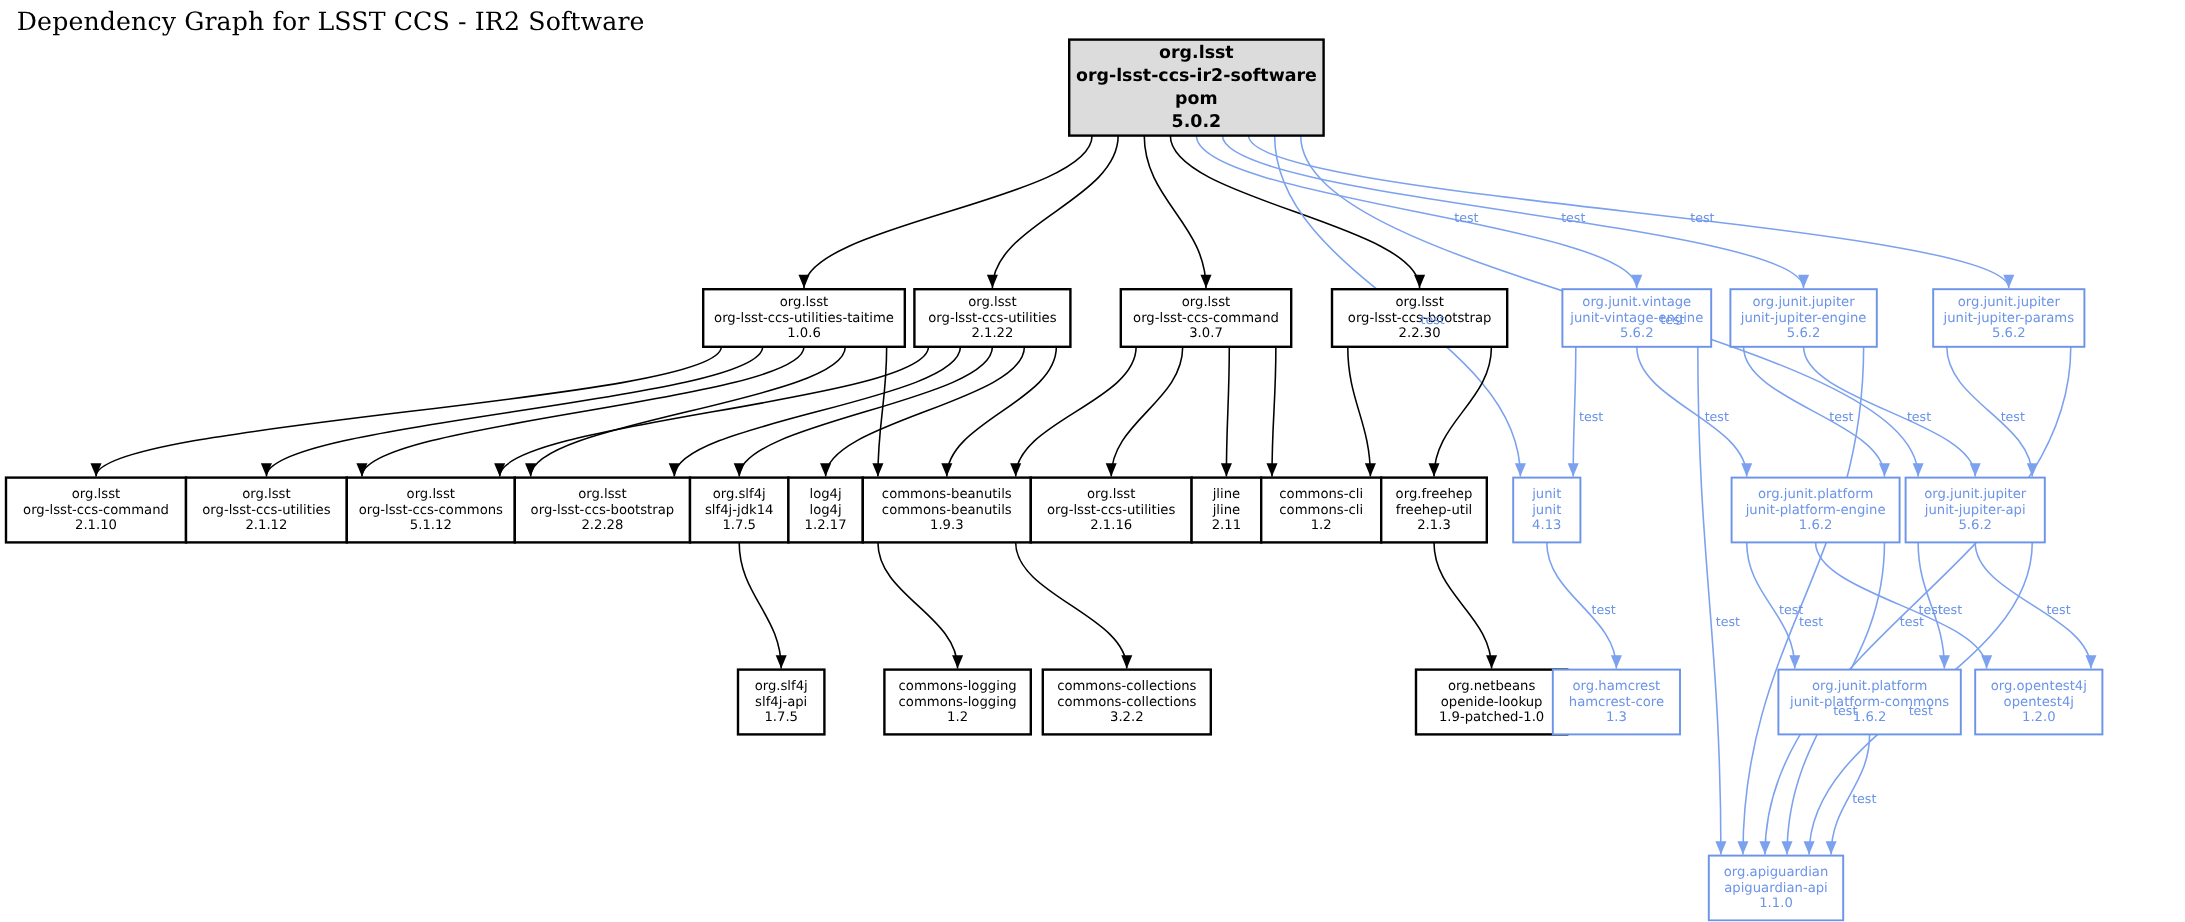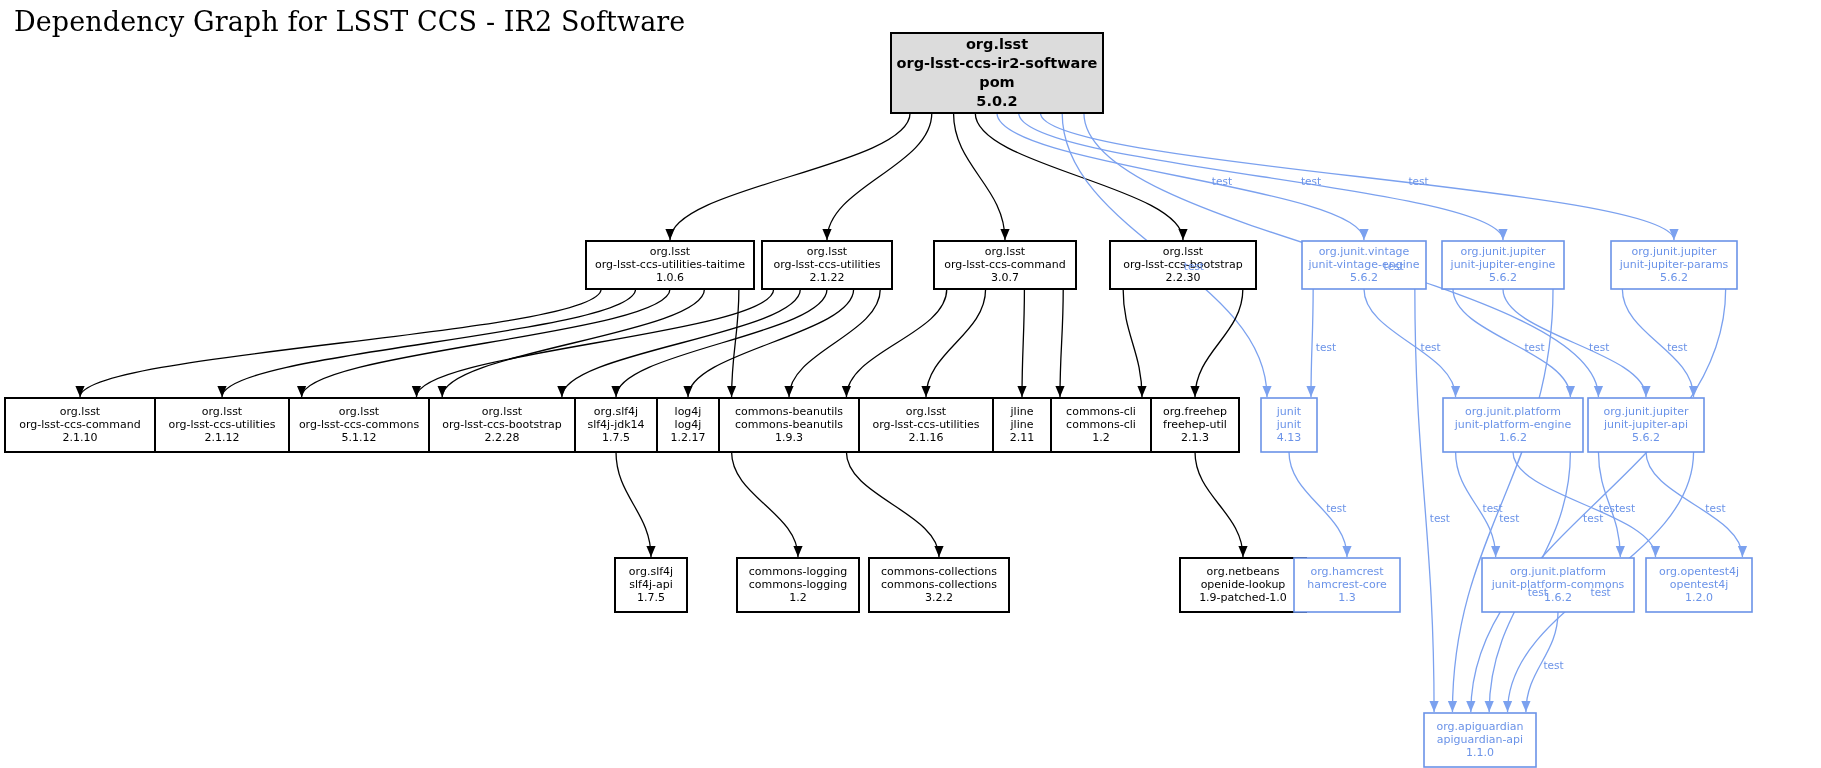--- a/index.html
+++ b/index.html
@@ -16,21 +16,21 @@
   #graph-root {
     position: relative;
     width: 1821px;
     height: 768px;
   }
   #page-title {
     position: absolute;
     left: 14px;
     top: 6px;
     font-family: "DejaVu Serif", serif;
-    font-size: 27px;
+    font-size: 21px;
     color: #000000;
     white-space: nowrap;
     letter-spacing: 0.1px;
   }
   svg#graph-canvas {
     position: absolute;
     left: 0;
     top: 0;
     width: 1821px;
     height: 768px;

